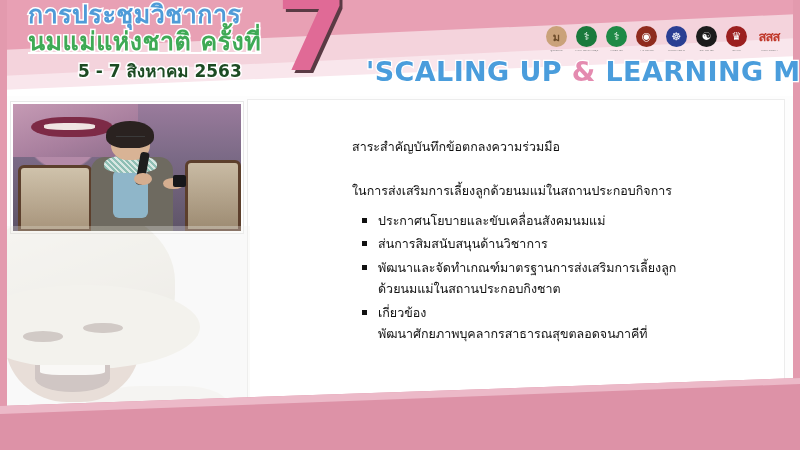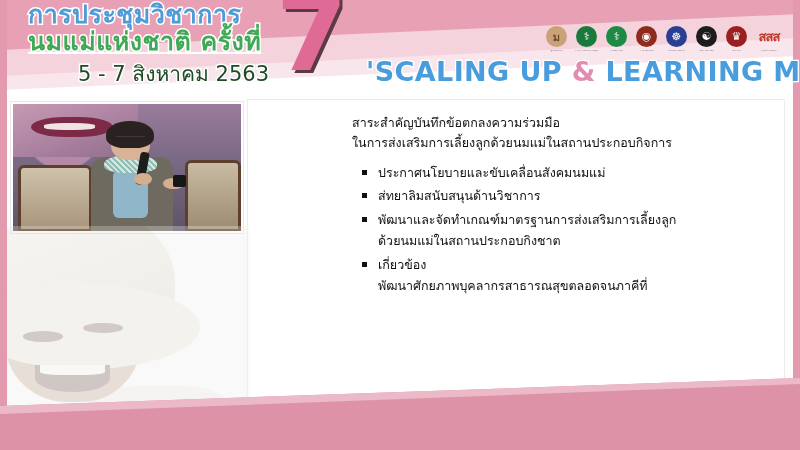--- a/index.html
+++ b/index.html
@@ -64,21 +64,21 @@
     letter-spacing: 0.5px;
     -webkit-text-stroke: 3px #ffffff;
     paint-order: stroke fill;
     white-space: nowrap;
     z-index: 5;
   }
   .title-th .ln2 { color: #3faa55; display: block; text-decoration: underline; }
   .title-date {
     position: absolute;
     left: 78px; top: 57px;
-    font-size: 21px; font-weight: normal;
+    font-size: 17px; font-weight: bold;
     color: #1d4b23;
     -webkit-text-stroke: 3px #ffffff;
     paint-order: stroke fill;
     white-space: nowrap;
     z-index: 5;
   }
 
   .big-seven {
     position: absolute;
     left: 276px; top: -17px;
@@ -294,21 +294,21 @@
     width: 420px;
     color: #111111;
     font-family: "DejaVu Sans", "Liberation Sans", sans-serif;
     z-index: 6;
   }
   .heading {
     font-size: 12.5px;
     line-height: 1.62;
     margin: 0 0 8px 0;
   }
-  .heading span { display:block; white-space: nowrap; }
+  .heading span { display:block; white-space: nowrap; margin-top: 24px; }
   ul.bullets {
     list-style: none;
     margin: 8px; padding: 0;
   }
   ul.bullets > li {
     position: relative;
     padding-left: 18px;
     font-size: 12.5px;
     line-height: 1.72;
     margin-bottom: 2px;
@@ -420,21 +420,21 @@
     <div class="txt-block">
       <div class="heading">
         <span>สาระสำคัญบันทึกข้อตกลงความร่วมมือ</span>
         <span>ในการส่งเสริมการเลี้ยงลูกด้วยนมแม่ในสถานประกอบกิจการ</span>
       </div>
       <ul class="bullets">
         <li>
           <span class="bl">ประกาศนโยบายและขับเคลื่อนสังคมนมแม่</span>
         </li>
         <li>
-          <span class="bl">ส่ทยาลิมสนับสนุนด้านวิชาการ</span>
+          <span class="bl">ส่นการสิมสนับสนุนด้านวิชาการ</span>
         </li>
         <li>
           <span class="bl">พัฒนาและจัดทำเกณฑ์มาตรฐานการส่งเสริมการเลี้ยงลูก</span>
           <span class="bl">ด้วยนมแม่ในสถานประกอบกิงชาต</span>
         </li>
         <li>
           <span class="bl">เกี่ยวข้อง</span>
           <span class="bl">พัฒนาศักยภาพบุคลากรสาธารณสุขตลอดจนภาคีที่</span>
         </li>
       </ul>

